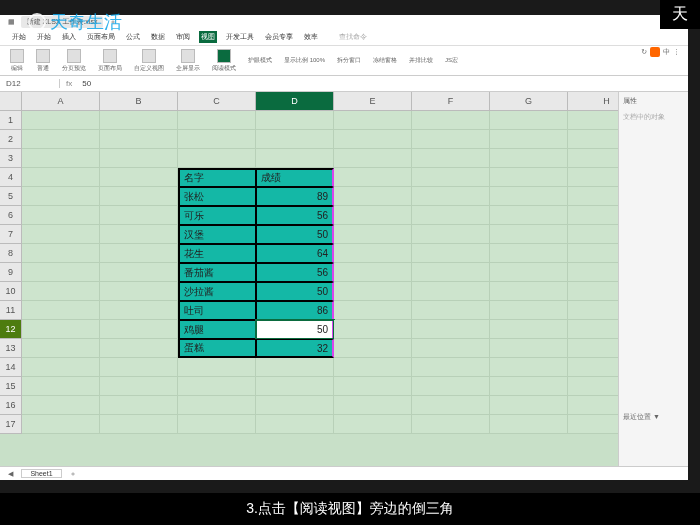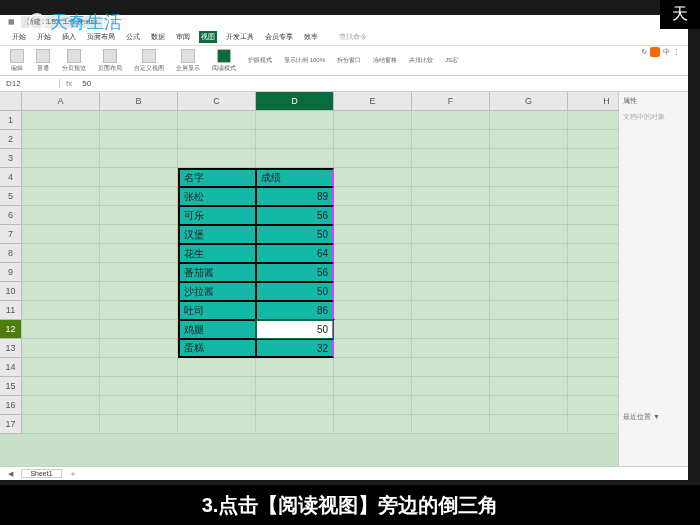--- a/index.html
+++ b/index.html
@@ -32,21 +32,21 @@
 .cell.b{border:1px solid #000;background:#14b8a6}
 .cell.bt{border-top:2px solid #000}
 .cell.bb{border-bottom:2px solid #000}
 .cell.bl{border-left:2px solid #000}
 .cell.br{border-right:2px solid #d946ef}
 .cell.right{justify-content:flex-end}
 .cell.active{outline:2px solid #0a6b3f;outline-offset:-1px;background:#fff}
 .panel{width:70px;background:#f5f5f5;border-left:1px solid #ccc;font-size:7px;color:#666;padding:4px}
 .statusbar{height:14px;background:#fff;border-top:1px solid #ccc;display:flex;align-items:center;font-size:7px;color:#666;padding:0 8px;gap:8px}
 .sheet-tab{background:#fff;border:1px solid #ccc;padding:0 8px;color:#333}
-.caption{position:absolute;bottom:0;left:0;right:0;height:40px;background:#000;color:#fff;font-size:20px;display:flex;align-items:center;justify-content:center;font-weight:700}
+.caption{position:absolute;bottom:0;left:0;right:0;height:32px;background:#000;color:#fff;font-size:14px;display:flex;align-items:center;justify-content:center;font-weight:400}
 .top-right{position:absolute;top:32px;right:8px;font-size:7px;color:#666;display:flex;gap:3px;align-items:center}
 .sogou{width:10px;height:10px;background:#ff6600;border-radius:2px;display:inline-block}
 </style>
 </head>
 <body>
 
 <div class="corner-tag">天</div>
 <div class="watermark">天奇生活</div>
 
 <div class="app">

